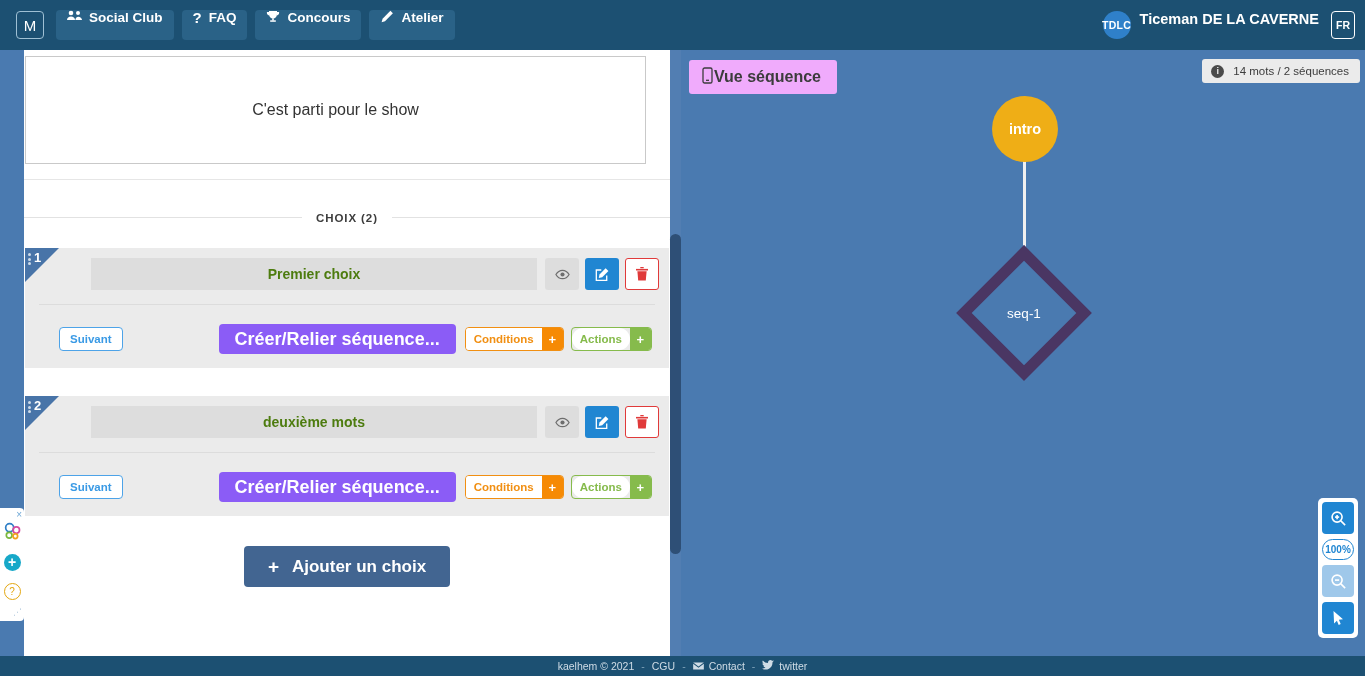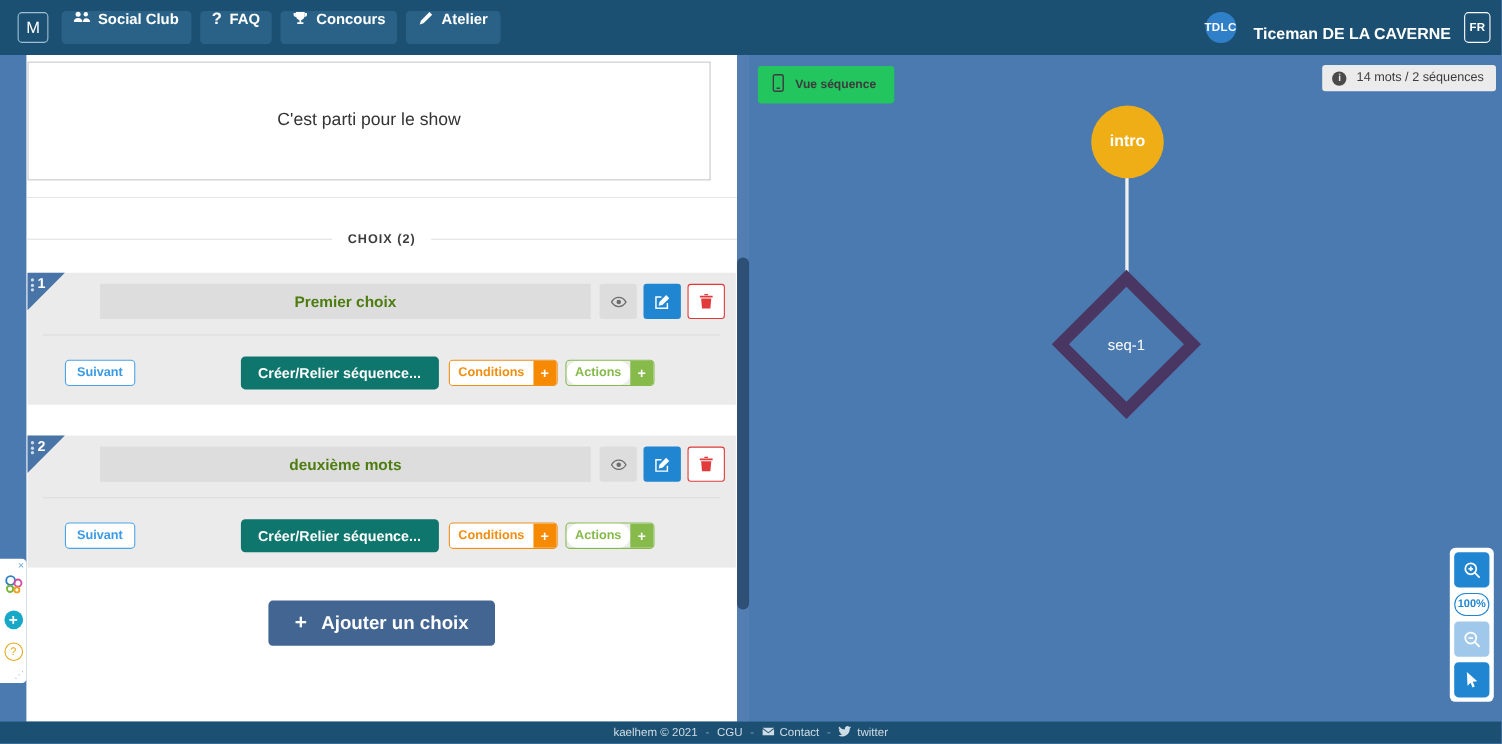--- a/index.html
+++ b/index.html
@@ -31,21 +31,21 @@
     display: flex; align-items: flex-start; gap: 7px;
     height: 30px; padding: 0 11px; margin-right: 8px;
     border-radius: 4px;
     background: #2a6287;
     color: #ffffff; font-size: 13.5px; font-weight: 600;
     white-space: nowrap;
     flex: 0 0 auto;
   }
   .navbtn svg { display: block; }
   .nav-spacer { flex: 1 1 auto; }
-  .user-block { display: flex; align-items: flex-end; gap: 16px; margin-right: 6px; }
+  .user-block { display: flex; align-items: flex-start; gap: 9px; margin-right: 6px; }
   .avatar {
     width: 28px; height: 28px; border-radius: 50%;
     background: #2f80c9; color: #fff;
     font-size: 10.5px; font-weight: 700; letter-spacing: .3px;
     display: flex; align-items: center; justify-content: center;
   }
   .username { color: #fff; font-size: 14.5px; font-weight: 700; white-space: nowrap; }
   .langbtn {
     width: 24px; height: 28px; border: 1.4px solid #ffffff; border-radius: 4px;
     color: #fff; font-size: 10.5px; font-weight: 600;
@@ -126,22 +126,22 @@
     display: flex; align-items: center; padding-left: 24px; margin-top: 19px;
   }
   .pill-suivant {
     height: 24px; padding: 0 10px; border: 1px solid #4da3e8; border-radius: 4px;
     background: #ffffff; color: #3a9ae5; font-size: 11.5px; font-weight: 700;
     display: flex; align-items: center;
   }
   .btn-relier {
     margin-left: 96px;
     height: 30px; padding: 0 16px; border-radius: 4px;
-    background: #0f766e; color: #ffffff;
-    font-size: 13px; font-weight: 700;
+    background: #8b5cf6; color: #ffffff;
+    font-size: 18px; font-weight: 700;
     display: flex; align-items: center; justify-content: center;
   }
   .split {
     display: flex; align-items: stretch; margin-left: 9px; height: 24px;
     border-radius: 4px; overflow: hidden;
   }
   .split .lbl {
     display: flex; align-items: center; padding: 0 8px;
     background: #ffffff; font-size: 11.5px; font-weight: 700;
   }
@@ -175,24 +175,24 @@
     background: #2e4f76; border-radius: 6px;
   }
 
   
   .graph {
     position: absolute; left: 687px; top: 50px; width: 678px; height: 606px;
     background: #4a7ab0; overflow: hidden;
   }
   .vue-seq {
     position: absolute; left: 2px; top: 10px;
-    display: flex; align-items: center; gap: 10px;
+    display: flex; align-items: center; gap: 1px;
     height: 34px; padding: 0 16px 0 13px;
-    background: #22c55e; border-radius: 3px;
-    color: #3c3c3c; font-size: 11px; font-weight: 600;
+    background: #f0abfc; border-radius: 3px;
+    color: #3c3c3c; font-size: 16px; font-weight: 600;
   }
   .badge-info {
     position: absolute; right: 5px; top: 9px;
     display: flex; align-items: center; gap: 9px;
     height: 24px; padding: 0 11px 0 9px;
     background: #ebebeb; border-radius: 3px;
     color: #3c3c3c; font-size: 11.5px;
   }
   .badge-info .dot {
     width: 13px; height: 13px; border-radius: 50%; background: #4a4a4a;

